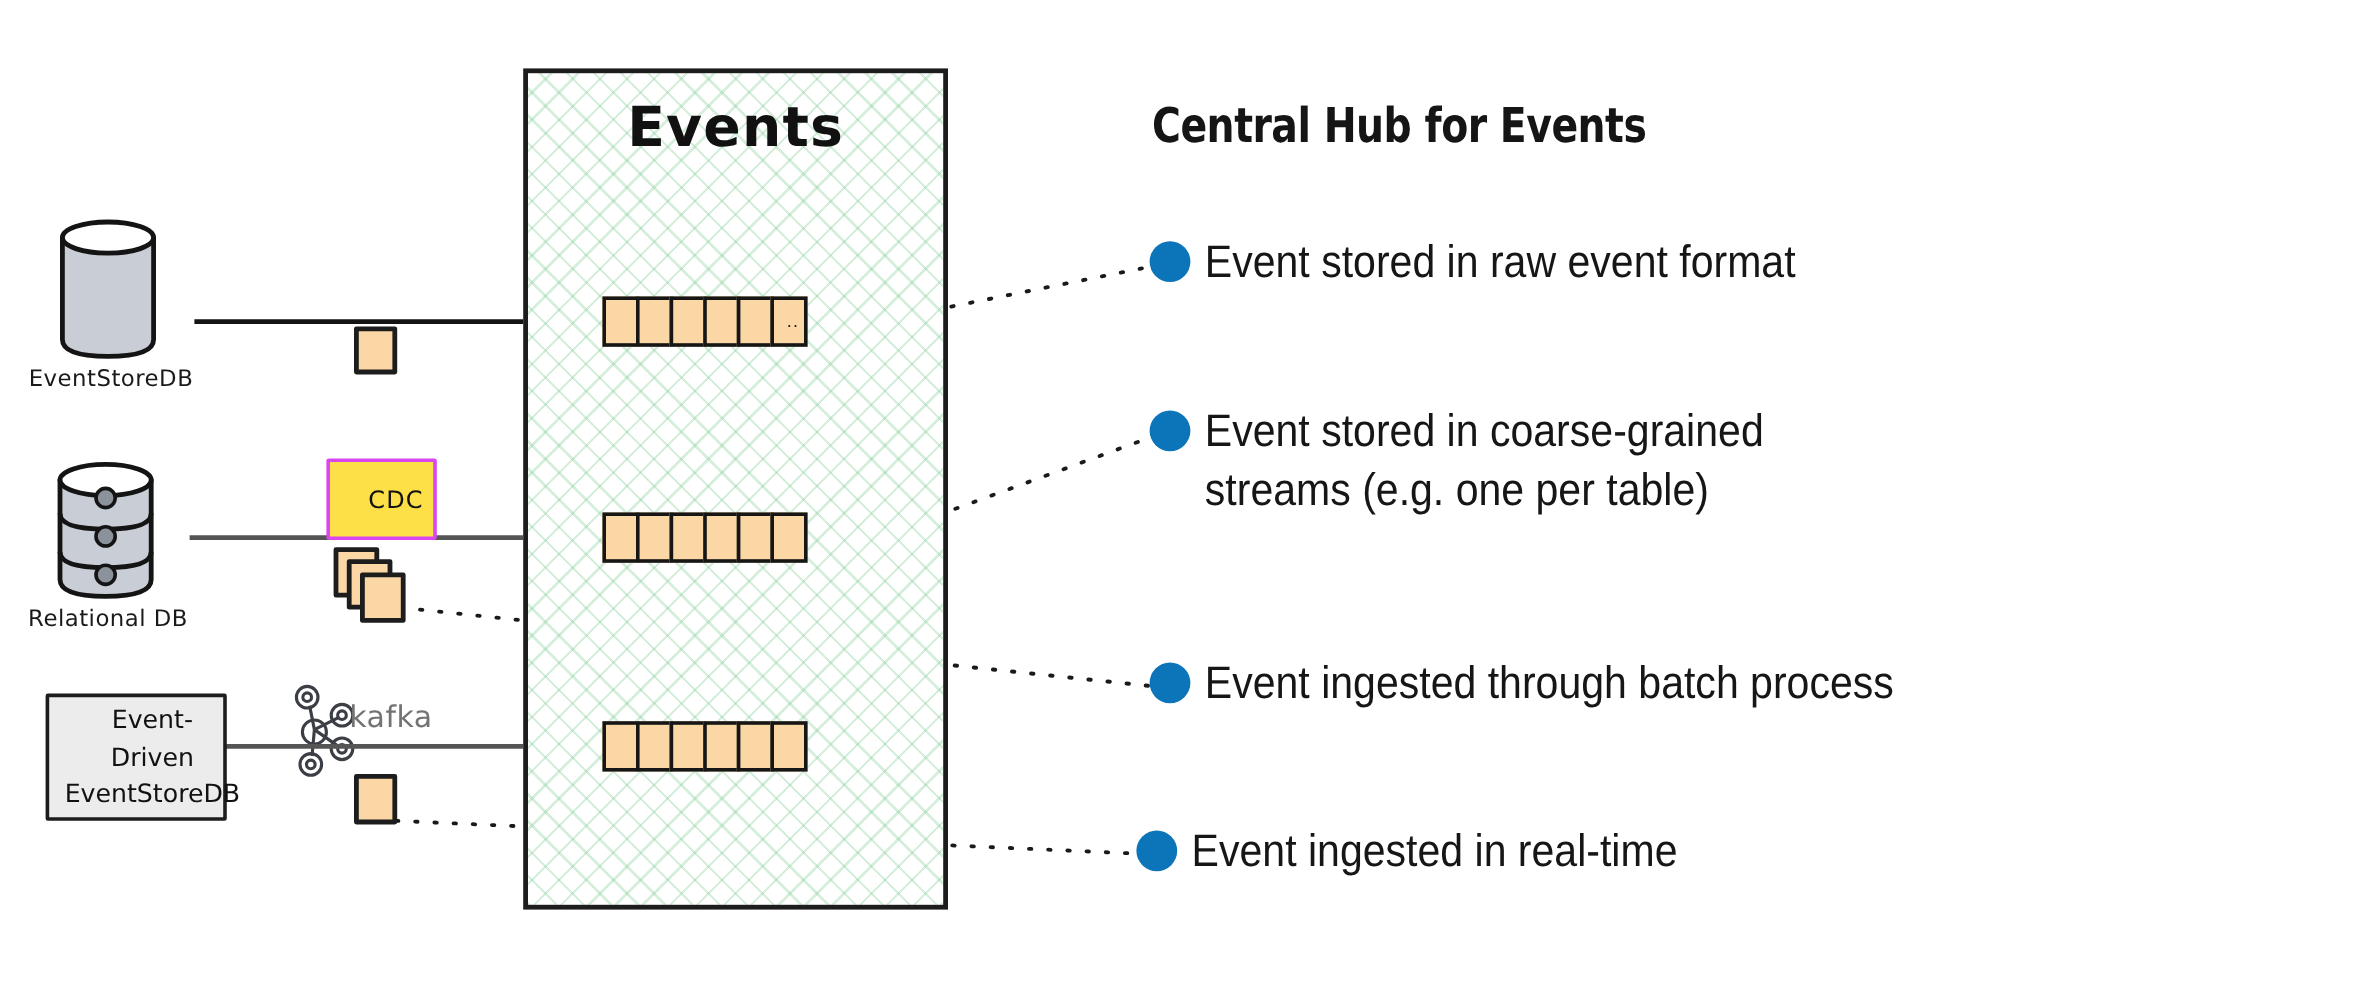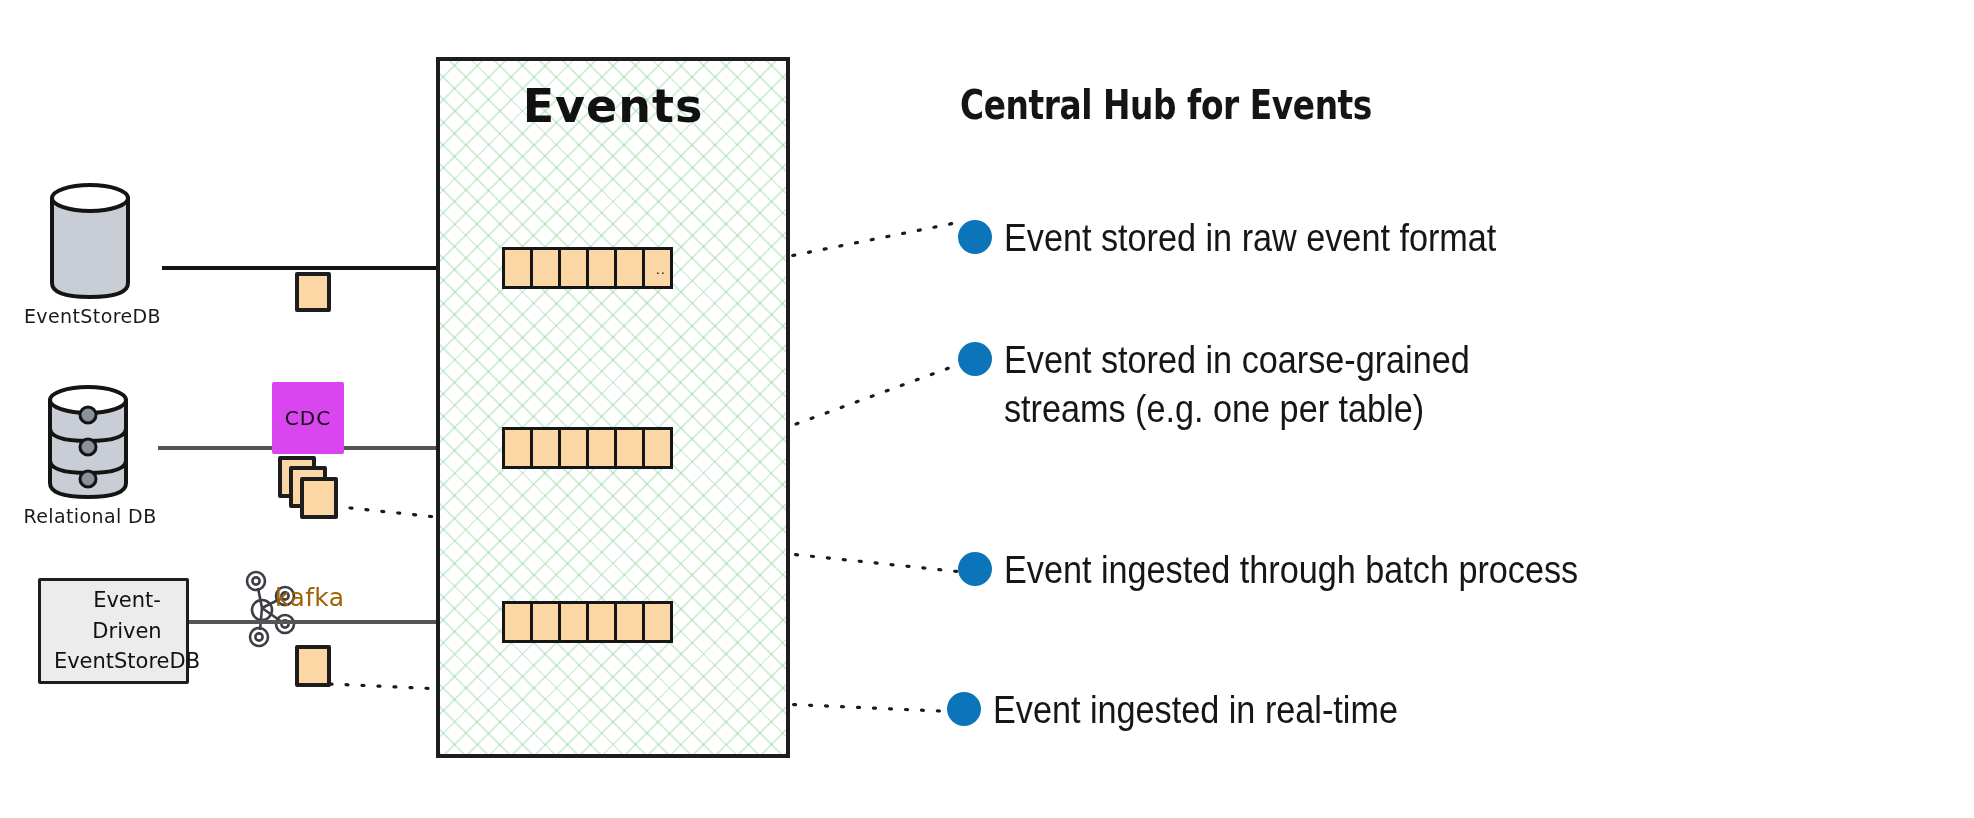--- a/index.html
+++ b/index.html
@@ -40,30 +40,31 @@
     line-height: 1.45;
     padding-left: 27px;
   }
   .app-box .line {
     font-family: "DejaVu Sans", sans-serif;
     font-size: 21px;
     color: #111;
   }
 
   .cdc-box {
-    background: #d946ef;
-    border: 5px solid #d946ef;
+    background: #fde047;
+    border: 3px solid #d946ef;
     border-radius: 2px;
     display: flex;
     align-items: center;
     justify-content: center;
     font-family: "DejaVu Sans", sans-serif;
     font-size: 20px;
     color: #111;
     letter-spacing: 1px;
+    padding-left: 24px;
   }
 
   
   .ev-square {
     background: #fad7a5;
     border: 4px solid #1d1d1d;
     border-radius: 2px;
     box-sizing: border-box;
   }
 
@@ -221,21 +222,21 @@
   <div class="abs ev-square" style="left:295px; top:272px; width:36px; height:40px;"></div>
 
   <div class="abs cdc-box" style="left:272px; top:382px; width:62px; height:62px;">CDC</div>
 
   <div class="abs" style="left:278px; top:456px; width:80px; height:72px;">
     <div class="ev-square abs" style="left:0px;  top:0px;  width:38px; height:42px;"></div>
     <div class="ev-square abs" style="left:11px; top:10px; width:38px; height:42px;"></div>
     <div class="ev-square abs" style="left:22px; top:21px; width:38px; height:42px;"></div>
   </div>
 
-  <div class="abs node-label" style="left:275px; top:583px; font-size:25px; color:#a16207;">kafka</div>
+  <div class="abs node-label" style="left:291px; top:583px; font-size:25px; color:#737373;">kafka</div>
 
   <div class="abs ev-square" style="left:295px; top:645px; width:36px; height:42px;"></div>
 
   <div id="store-box" class="abs" style="left:436px; top:57px; width:354px; height:701px;">
     <div id="store-title" style="margin-top:18px;">Events</div>
   </div>
 
   <div class="abs stream-row" style="left:502px; top:247px;">
     <div class="stream-cell"></div>
     <div class="stream-cell"></div>
@@ -260,21 +261,21 @@
     <div class="stream-cell"></div>
     <div class="stream-cell"></div>
     <div class="stream-cell"></div>
     <div class="stream-cell"></div>
     <div class="stream-cell"></div>
     <div class="stream-cell"></div>
   </div>
 
   <div id="panel-title" class="abs" style="left:960px; top:82px;">Central Hub for Events</div>
 
-  <div class="abs bullet-row" style="left:958px; top:214px; width:960px;">
+  <div class="abs bullet-row" style="left:958px; top:195px; width:960px;">
     <div class="bullet-dot"></div>
     <div class="bullet-text">Event stored in raw event format</div>
   </div>
 
   <div class="abs bullet-row" style="left:958px; top:546px; width:960px;">
     <div class="bullet-dot"></div>
     <div class="bullet-text">Event ingested through batch process</div>
   </div>
 
   <div class="abs bullet-row" style="left:958px; top:336px; width:960px;">

